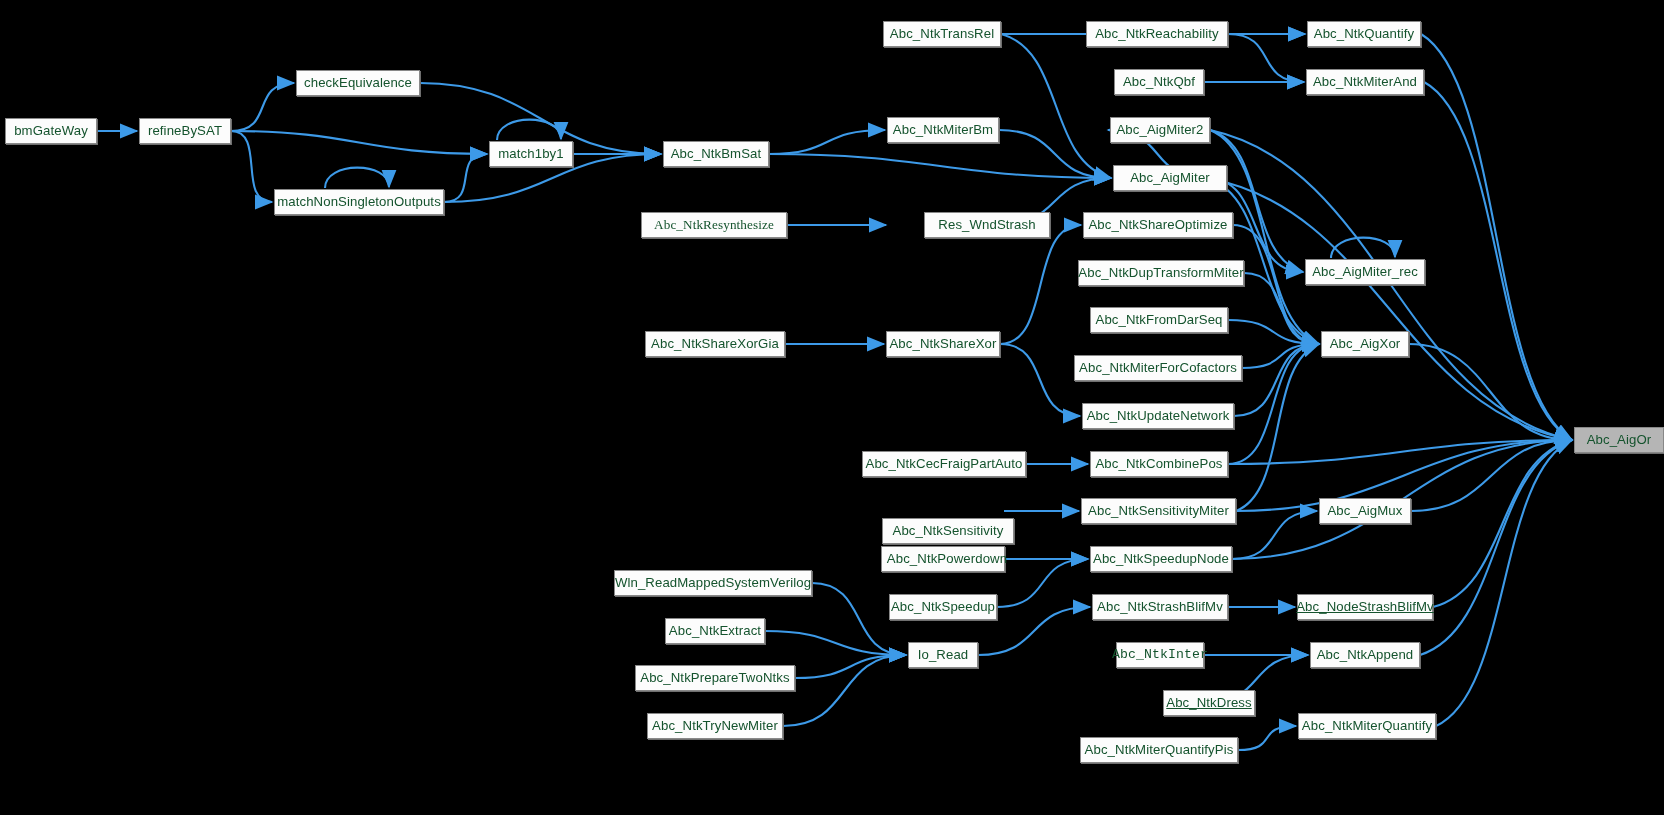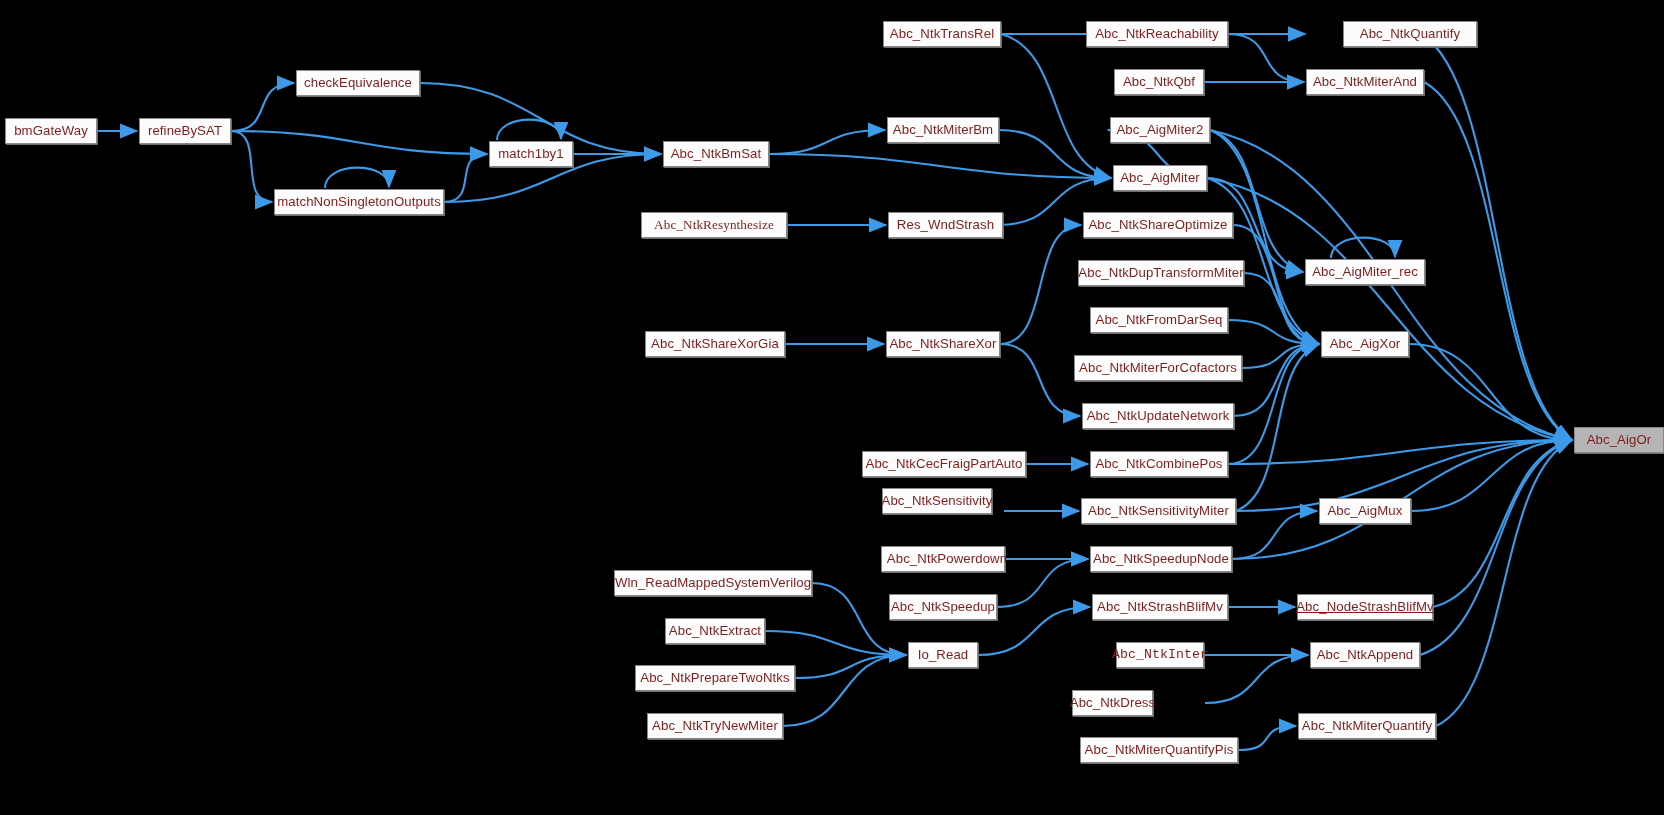--- a/index.html
+++ b/index.html
@@ -4,21 +4,21 @@
 <style>
   html,body{margin:0;padding:0;background:#000;}
   #stage{position:relative;width:1664px;height:815px;background:#000;overflow:hidden;}
   svg#edges{position:absolute;left:0;top:0;width:1664px;height:815px;}
   .node{
     position:absolute;
     box-sizing:border-box;
     background:#fcfcfc;
     border:1px solid #888888;
     box-shadow:1px 1px 0 0 #6f6f6f;
-    color:#7f1d1d;
+    color:#14532d;
     font-family:"Liberation Sans", sans-serif;
     font-size:13.2px;
     line-height:1;
     display:flex;
     align-items:center;
     justify-content:center;
     white-space:nowrap;
     letter-spacing:.1px;
     height:26px;
   }
@@ -105,48 +105,48 @@
       <div class="node" style="left: 5px; top: 118px; width: 92px;">bmGateWay</div>
       <div class="node" style="left: 139px; top: 118px; width: 92px;">refineBySAT</div>
       <div class="node" style="left: 296px; top: 70px; width: 124px;">checkEquivalence</div>
       <div class="node" style="left: 274px; top: 189px; width: 170px;">matchNonSingletonOutputs</div>
       <div class="node" style="left: 489px; top: 141px; width: 84px;">match1by1</div>
       <div class="node" style="left: 663px; top: 141px; width: 106px;">Abc_NtkBmSat</div>
       <div class="node" style="left: 641px; top: 212px; width: 146px; font-family: Liberation Serif, serif;">Abc_NtkResynthesize</div>
       <div class="node" style="left: 645px; top: 331px; width: 140px;">Abc_NtkShareXorGia</div>
       <div class="node" style="left: 883px; top: 21px; width: 118px;">Abc_NtkTransRel</div>
       <div class="node" style="left: 887px; top: 117px; width: 112px;">Abc_NtkMiterBm</div>
-      <div class="node" style="left: 888px; top: 212px; width: 115px;">Res_WndStrash</div>
+      <div class="node" style="left: 924px; top: 212px; width: 126px;">Res_WndStrash</div>
       <div class="node" style="left: 886px; top: 331px; width: 114px;">Abc_NtkShareXor</div>
       <div class="node" style="left: 862px; top: 451px; width: 164px;">Abc_NtkCecFraigPartAuto</div>
-      <div class="node" style="left: 882px; top: 488px; width: 110px;">Abc_NtkSensitivity</div>
+      <div class="node" style="left: 882px; top: 518px; width: 132px;">Abc_NtkSensitivity</div>
       <div class="node" style="left: 881px; top: 546px; width: 124px; padding-left: 8px;">Abc_NtkPowerdown</div>
       <div class="node" style="left: 889px; top: 594px; width: 108px;">Abc_NtkSpeedup</div>
       <div class="node" style="left: 908px; top: 642px; width: 70px;">Io_Read</div>
       <div class="node" style="left: 614px; top: 570px; width: 198px;">Wln_ReadMappedSystemVerilog</div>
       <div class="node" style="left: 665px; top: 618px; width: 100px;">Abc_NtkExtract</div>
       <div class="node" style="left: 635px; top: 665px; width: 160px;">Abc_NtkPrepareTwoNtks</div>
       <div class="node" style="left: 647px; top: 713px; width: 136px;">Abc_NtkTryNewMiter</div>
       <div class="node" style="left: 1086px; top: 21px; width: 142px;">Abc_NtkReachability</div>
       <div class="node" style="left: 1114px; top: 69px; width: 90px;">Abc_NtkQbf</div>
       <div class="node" style="left: 1110px; top: 117px; width: 100px;">Abc_AigMiter2</div>
-      <div class="node" style="left: 1113px; top: 165px; width: 94px;">Abc_AigMiter</div>
+      <div class="node" style="left: 1113px; top: 165px; width: 114px;">Abc_AigMiter</div>
       <div class="node" style="left: 1083px; top: 212px; width: 150px;">Abc_NtkShareOptimize</div>
       <div class="node" style="left: 1078px; top: 260px; width: 166px;">Abc_NtkDupTransformMiter</div>
       <div class="node" style="left: 1090px; top: 307px; width: 138px;">Abc_NtkFromDarSeq</div>
       <div class="node" style="left: 1074px; top: 355px; width: 168px;">Abc_NtkMiterForCofactors</div>
       <div class="node" style="left: 1082px; top: 403px; width: 152px;">Abc_NtkUpdateNetwork</div>
       <div class="node" style="left: 1090px; top: 451px; width: 138px;">Abc_NtkCombinePos</div>
       <div class="node" style="left: 1081px; top: 498px; width: 155px;">Abc_NtkSensitivityMiter</div>
       <div class="node" style="left: 1090px; top: 546px; width: 142px;">Abc_NtkSpeedupNode</div>
       <div class="node" style="left: 1092px; top: 594px; width: 136px;">Abc_NtkStrashBlifMv</div>
       <div class="node" style="left: 1116px; top: 642px; width: 88px; font-family: Liberation Mono, monospace;">Abc_NtkInter</div>
-      <div class="node" style="left: 1072px; top: 690px; width: 81px;">Abc_NtkDress</div>
+      <div class="node" style="left: 1163px; top: 690px; width: 92px; text-decoration: underline;">Abc_NtkDress</div>
       <div class="node" style="left: 1080px; top: 737px; width: 158px;">Abc_NtkMiterQuantifyPis</div>
-      <div class="node" style="left: 1307px; top: 21px; width: 134px; margin-left: 36px;">Abc_NtkQuantify</div>
+      <div class="node" style="left: 1307px; top: 21px; width: 114px;">Abc_NtkQuantify</div>
       <div class="node" style="left: 1306px; top: 69px; width: 118px;">Abc_NtkMiterAnd</div>
       <div class="node" style="left: 1305px; top: 259px; width: 120px;">Abc_AigMiter_rec</div>
       <div class="node" style="left: 1321px; top: 331px; width: 88px;">Abc_AigXor</div>
       <div class="node" style="left: 1319px; top: 498px; width: 92px;">Abc_AigMux</div>
       <div class="node" style="left: 1297px; top: 594px; width: 136px; text-decoration: underline;">Abc_NodeStrashBlifMv</div>
       <div class="node" style="left: 1310px; top: 642px; width: 110px;">Abc_NtkAppend</div>
       <div class="node" style="left: 1298px; top: 713px; width: 138px;">Abc_NtkMiterQuantify</div>
       <div class="node highlight" style="left: 1574px; top: 427px; width: 90px;">Abc_AigOr</div>
     </div>
 </div>

